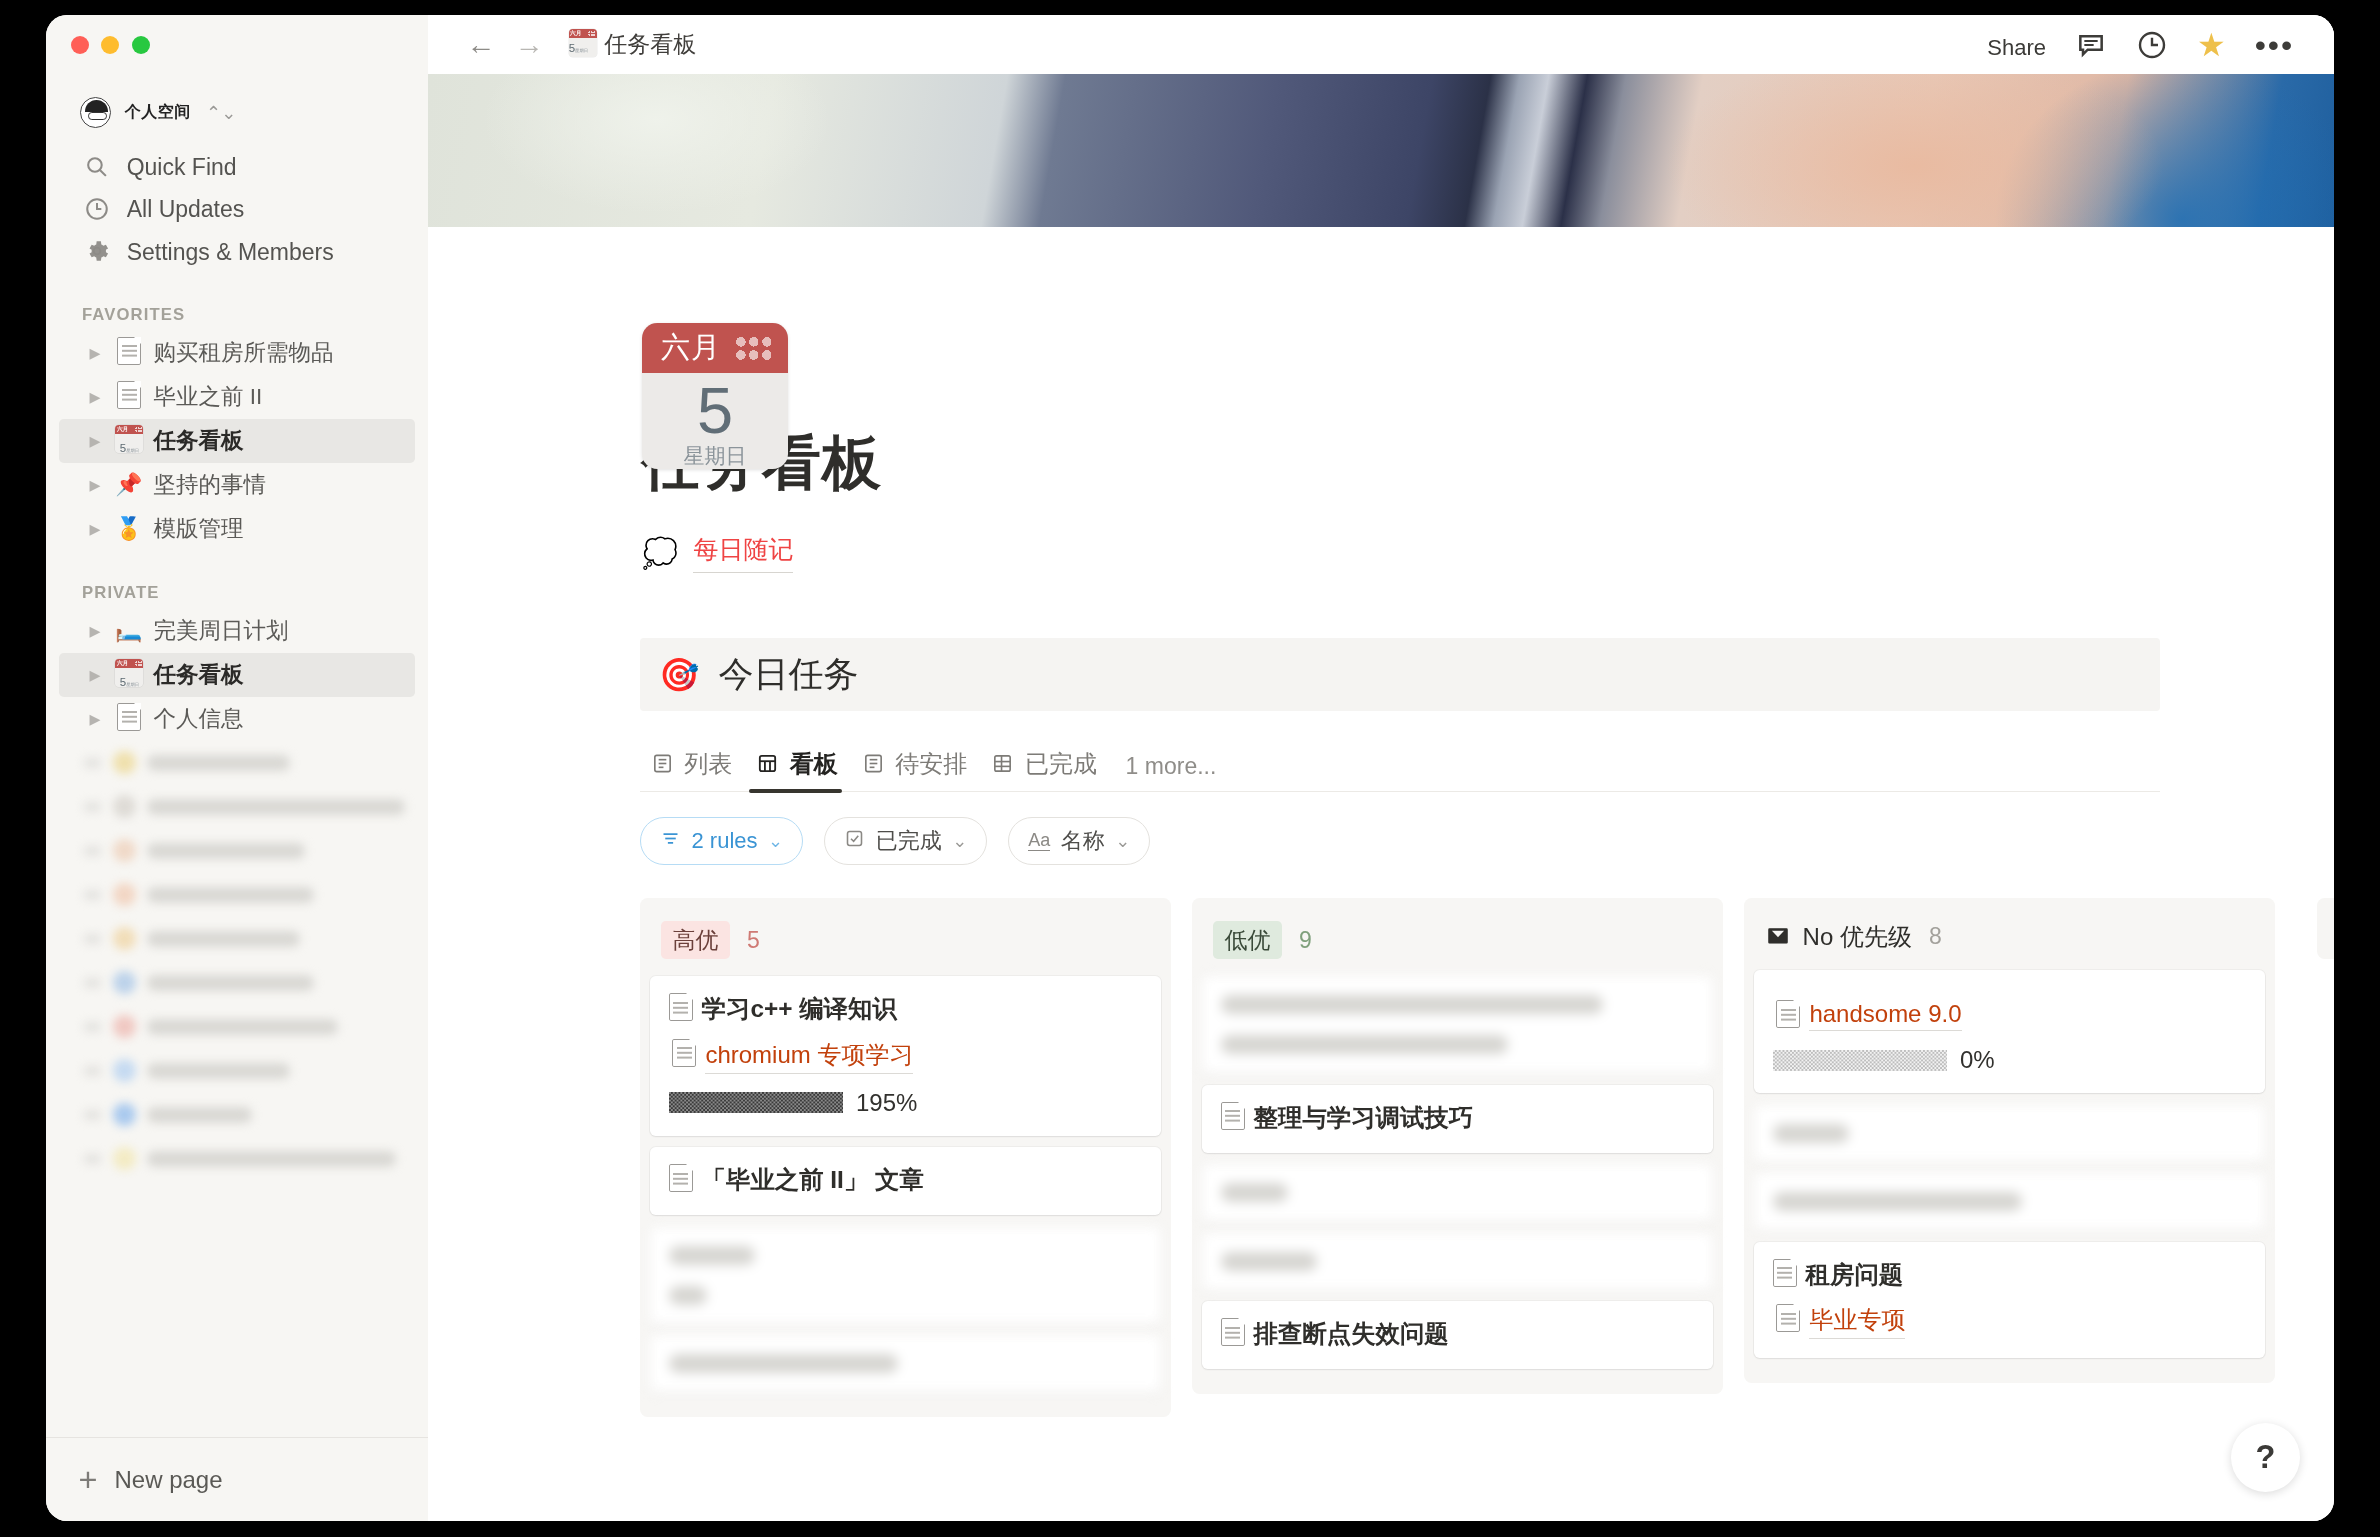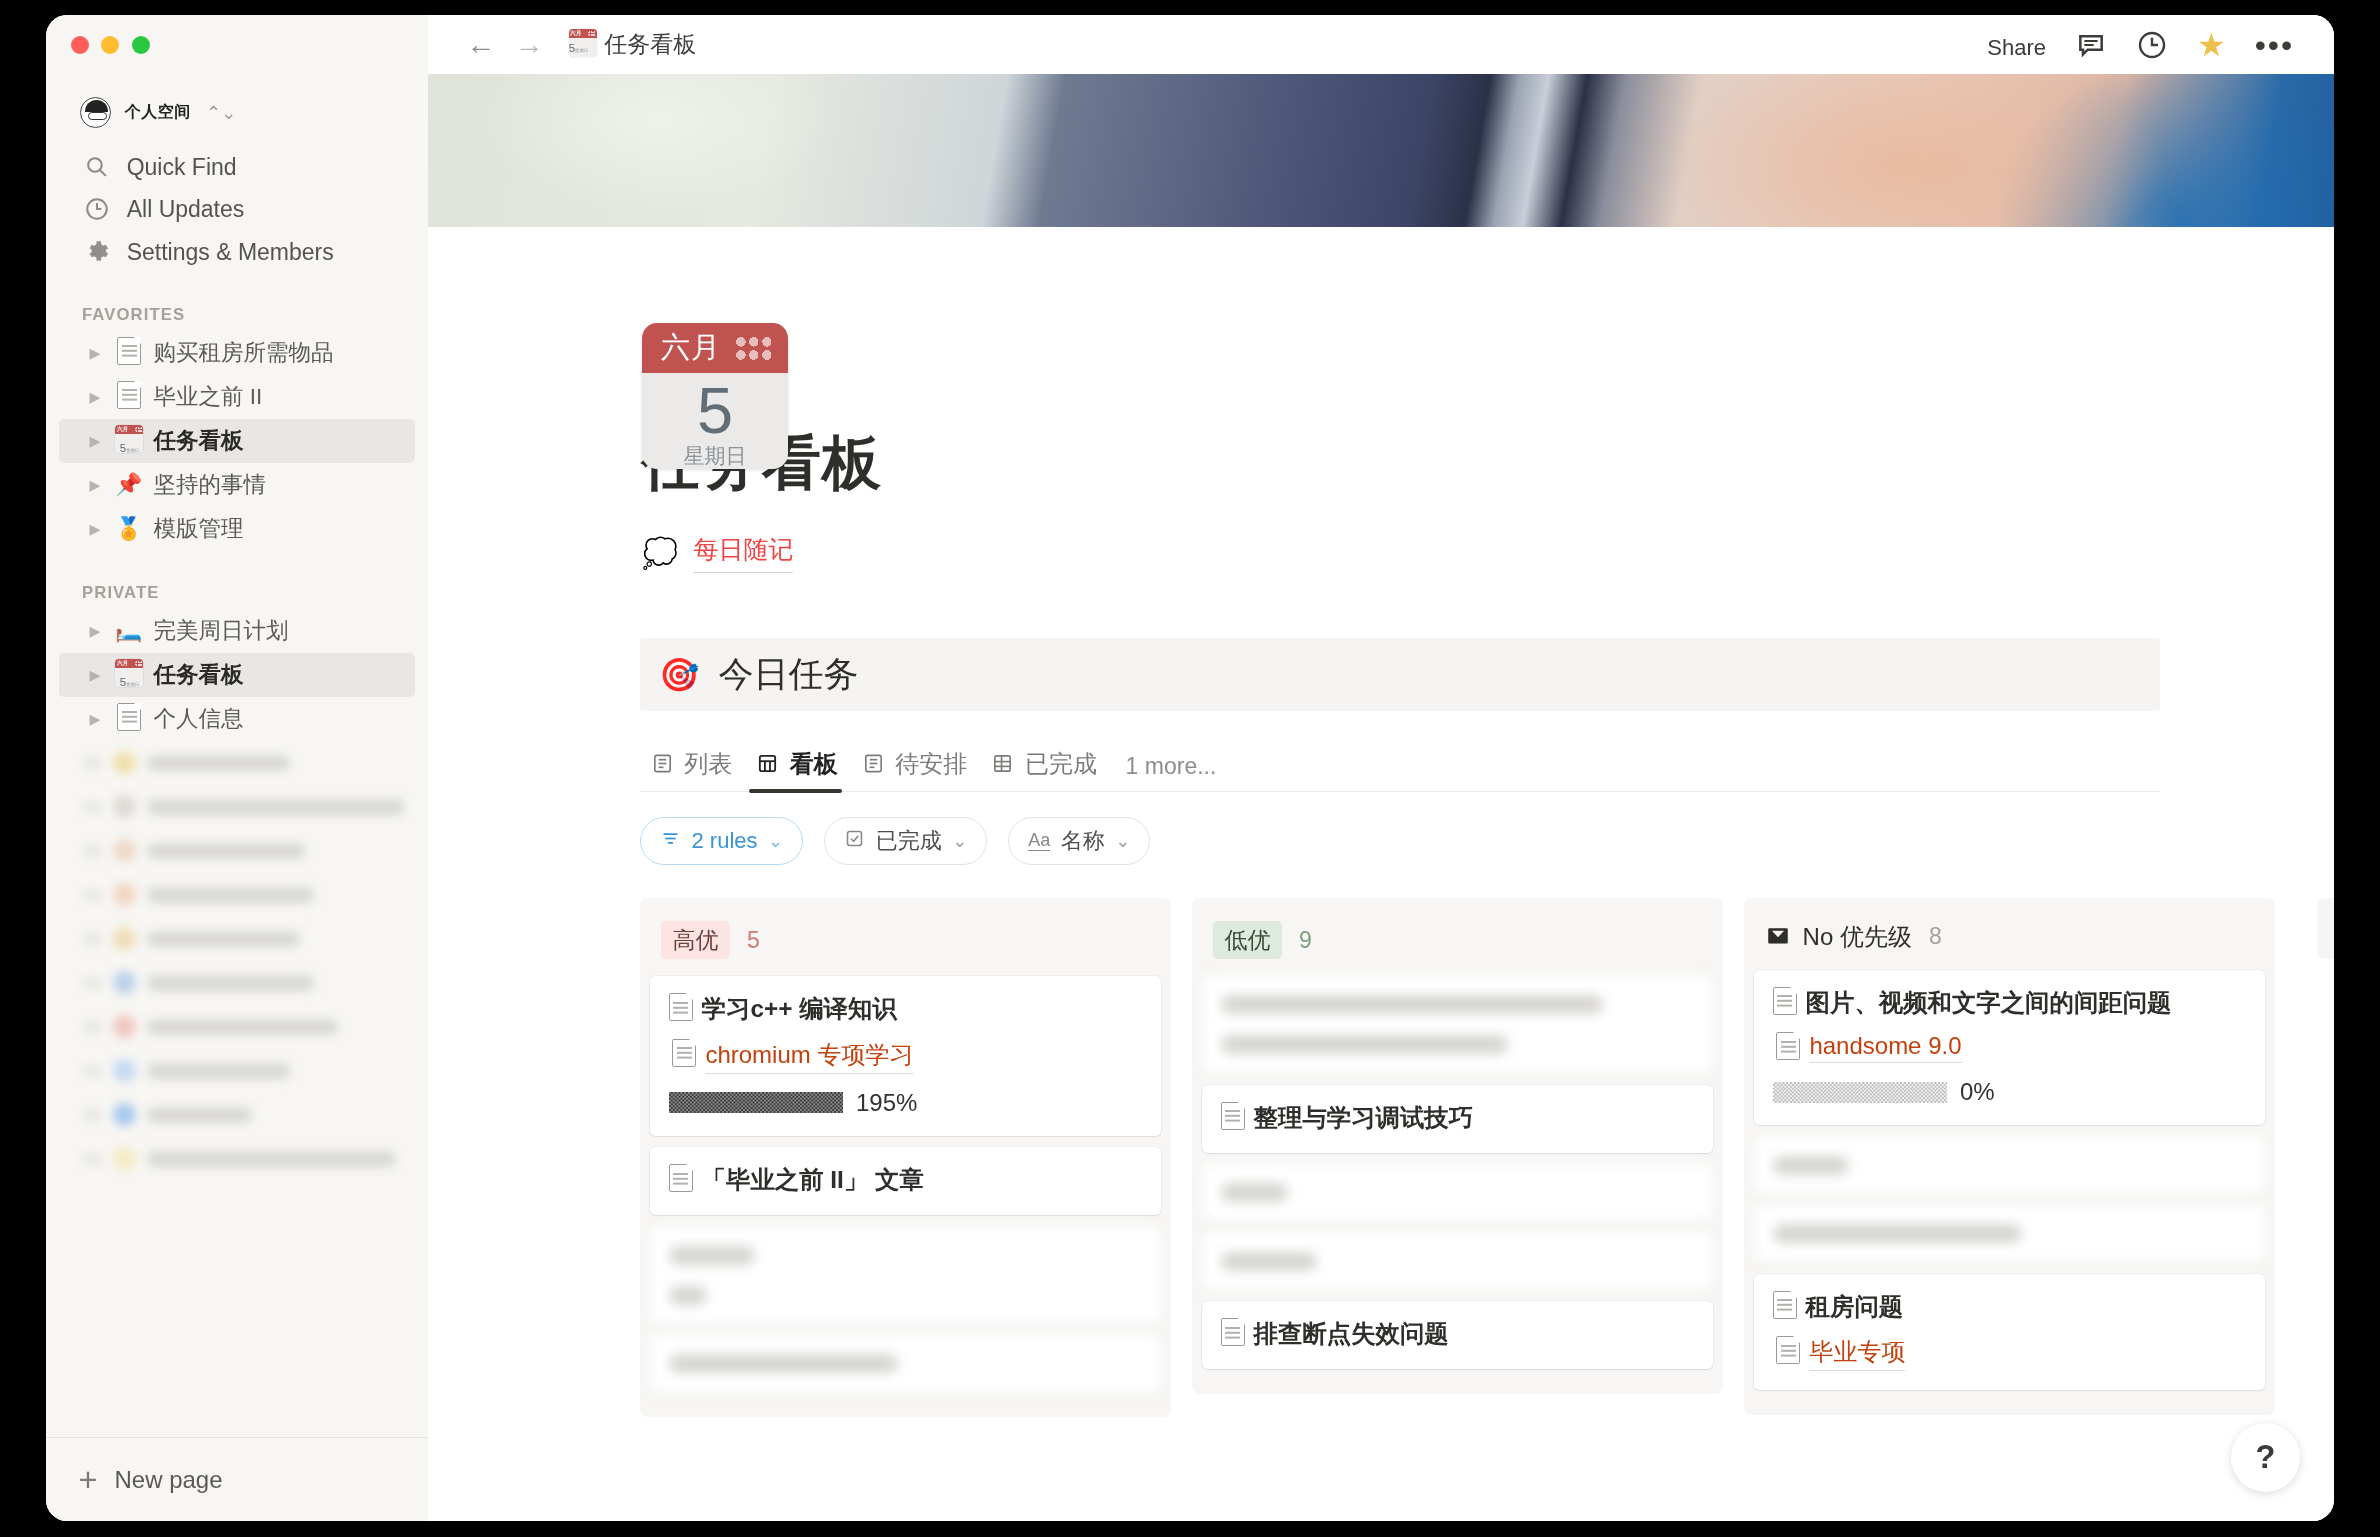--- a/index.html
+++ b/index.html
@@ -703,27 +703,20 @@
                 <span class="nohead">
                   <span class="inbox-ico"><svg width="26" height="26" viewBox="0 0 24 24" fill="currentColor">
                       <path d="M4 4h16a1 1 0 011 1v12a1 1 0 01-1 1H4a1 1 0 01-1-1V5a1 1 0 011-1zm2.4 2L12 12l5.6-6z" opacity=".15"></path>
                       <path d="M4.2 4h15.6A1.2 1.2 0 0121 5.2v11.6A1.2 1.2 0 0119.8 18H4.2A1.2 1.2 0 013 16.8V5.2A1.2 1.2 0 014.2 4zm2.1 2.2l5.7 6.1 5.7-6.1z"></path>
                     </svg></span>
                   <span>No 优先级</span>
                 </span>
                 <span class="cnt no">8</span>
               </div>
               <div class="card">
-                <div class="c-row">
-                  <span class="docicon">
-                    <i></i>
-                    <u></u>
-                  </span>
-                  <span class="c-title">图片、视频和文字之间的间距问题</span>
-                </div>
                 <div class="c-row sub">
                   <span class="docicon">
                     <i></i>
                     <u></u>
                   </span>
                   <span class="c-sub">handsome 9.0</span>
                 </div>
                 <div class="prog-row">
                   <span class="bar empty"></span>
                   <span class="pct">0%</span>

